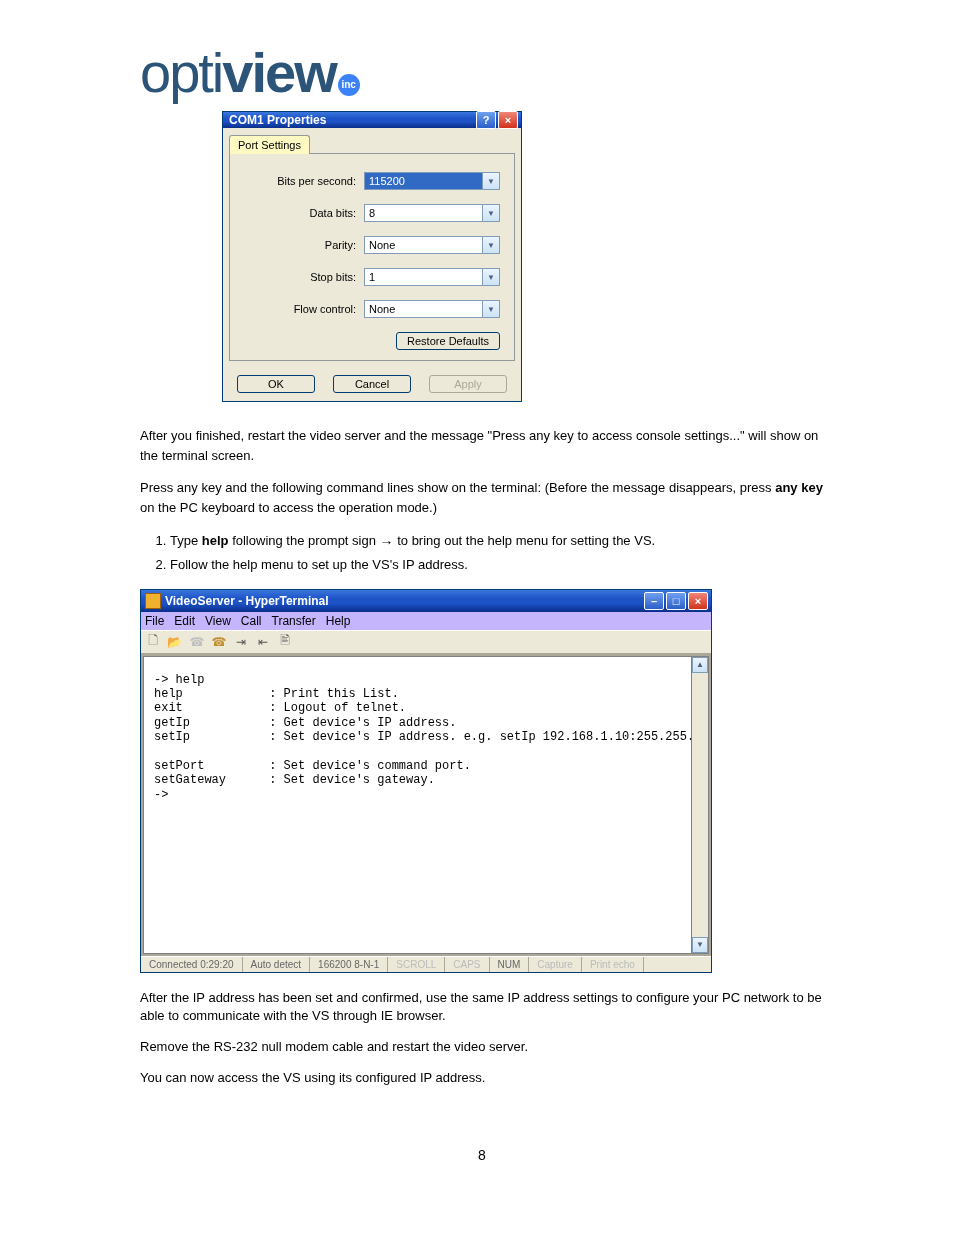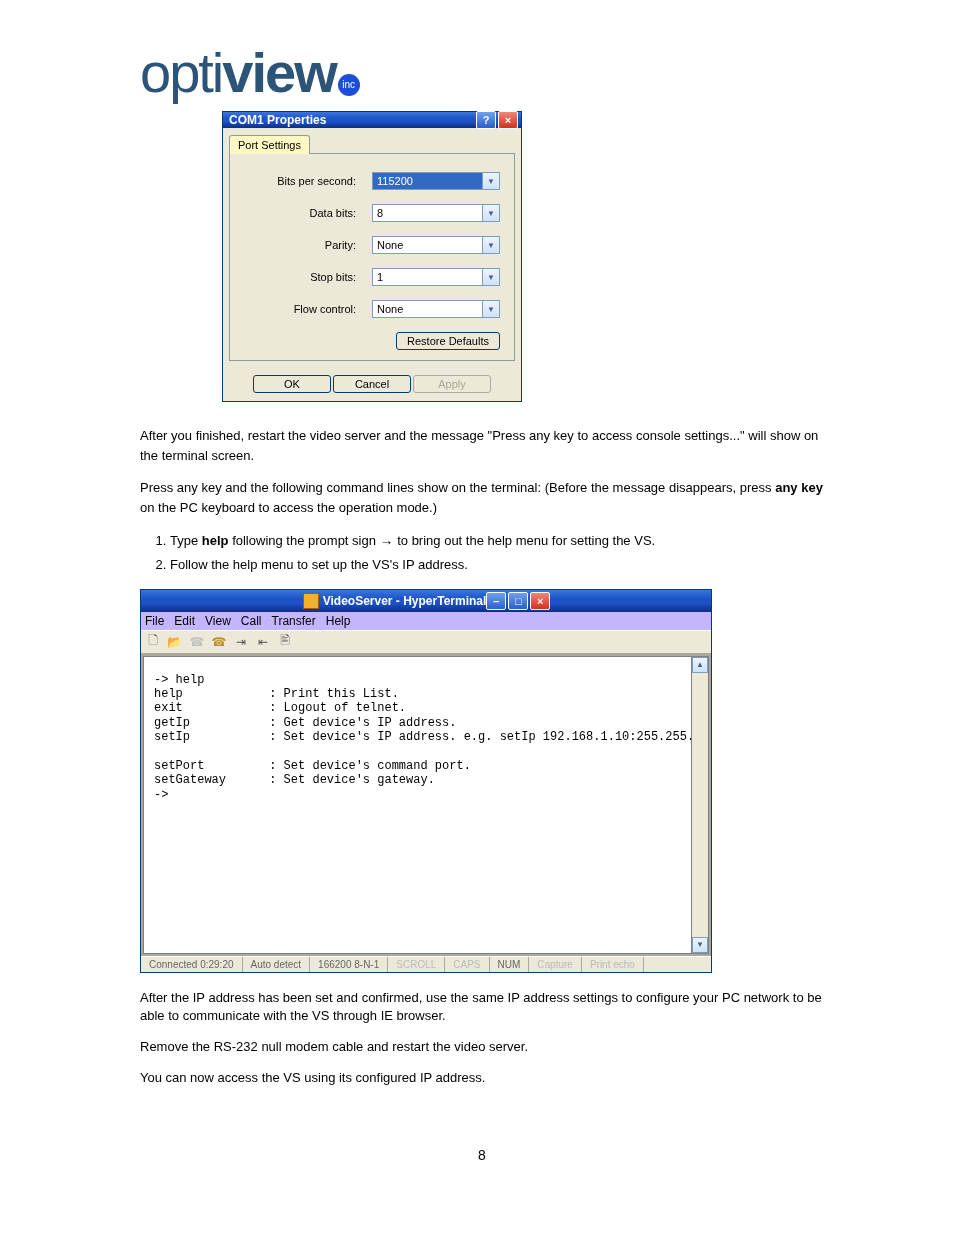--- a/index.html
+++ b/index.html
@@ -1,49 +1,49 @@
 <!DOCTYPE html>
 <html><head>
 <meta charset="utf-8">
 <style>
 html,body{margin:0;padding:0;background:#fff;font-family:"Times New Roman",serif;font-size:15px;color:#000}
 .page{width:954px;min-height:1235px;margin:0 auto;padding:40px 130px 40px 140px;box-sizing:border-box;position:relative}
 .logo{font-family:Arial,sans-serif;font-size:56px;font-weight:300;letter-spacing:-2px;color:#2b5478;display:inline-block;margin-bottom:6px}
 .logo .bold{font-weight:700}
-.logo .dot{display:inline-flex;align-items:center;justify-content:center;width:22px;height:22px;border-radius:50%;background:#1d4ed8;color:#fff;font-size:10px;font-weight:400;vertical-align:baseline;margin-left:2px;position:relative;top:-4px;letter-spacing:0}
+.logo .dot{display:inline-flex;align-items:center;justify-content:center;width:22px;height:22px;border-radius:50%;background:#3b82f6;color:#fff;font-size:10px;font-weight:700;vertical-align:baseline;margin-left:2px;position:relative;top:-4px;letter-spacing:0}
 
 .com-dialog{width:298px;margin-left:82px;margin-bottom:24px;font-family:Tahoma,Arial,sans-serif;font-size:11px;border:1px solid #003c74;background:#ece9d8}
 .titlebar{height:16px;background:linear-gradient(#3b77dd,#1d53c7 40%,#1d53c7 60%,#0a2e8a);color:#fff;font-weight:bold;font-size:12px;display:flex;align-items:center;padding:0 3px 0 6px;justify-content:space-between}
 .titlebar-btns{display:flex;gap:2px}
 .titlebar-btn{width:18px;height:16px;display:flex;align-items:center;justify-content:center;font-size:11px;font-weight:bold;color:#fff;border-radius:2px}
 .titlebar-btn.help{background:linear-gradient(#6fa0f0,#2c5fc9);border:1px solid #fff}
 .titlebar-btn.close{background:linear-gradient(#f08679,#d0321c);border:1px solid #fff}
 .tab-row{padding:6px 6px 0 6px}
 .tab{display:inline-block;background:#fef9c3;border:1px solid #919b9c;border-bottom:none;border-top-left-radius:3px;border-top-right-radius:3px;padding:3px 8px;position:relative;top:1px;z-index:2}
 .panel{margin:0 6px 6px 6px;border:1px solid #919b9c;background:#ece9d8;padding:18px 14px 10px 14px;position:relative}
 .panel::before{content:"";display:block;position:absolute;top:-1px;left:0;width:66px;height:1px;background:#ece9d8}
 .form-row{display:flex;align-items:center;margin-bottom:14px}
-.form-label{width:112px;text-align:right;padding-right:16px}
+.form-label{width:112px;text-align:right;padding-right:8px}
 .dd{flex:1;display:flex;height:18px}
 .dd-val{flex:1;border:1px solid #7f9db9;background:#fff;padding:1px 4px;display:flex;align-items:center;overflow:hidden}
 .dd-val.sel{background:#316ac5;color:#fff}
 .dd-btn{width:16px;border:1px solid #7f9db9;border-left:none;background:linear-gradient(#ecf4fc,#cde3f7);display:flex;align-items:center;justify-content:center;color:#4d6185;font-size:8px}
 .restore-row{text-align:right;margin-top:9px}
 .xp-btn{background:#ece9d8;border:1px solid #003c74;border-radius:3px;padding:2px 10px;font-size:11px;font-family:inherit;min-width:78px}
 .xp-btn.flat{border:1px solid #aca899;color:#aca899}
-.dlg-btns{display:flex;justify-content:center;gap:2px;padding:8px}
+.dlg-btns{display:flex;justify-content:center;gap:18px;padding:8px}
 
 .body-text{font-family:Arial,sans-serif;font-size:13px;line-height:1.5;margin:14px 0}
 .body-text ol{margin:8px 0;padding-left:30px}
 .body-text li{margin-bottom:4px}
 .arrow{font-family:Arial,sans-serif;font-size:14px}
 .bold{font-weight:bold}
 
 .ht-window{width:570px;margin-left:0;margin-top:10px;font-family:Tahoma,Arial,sans-serif;font-size:11px;border:1px solid #003c74;background:#ece9d8}
-.ht-title{height:22px;background:linear-gradient(#3b77dd,#1d53c7 40%,#1d53c7 60%,#0a2e8a);color:#fff;font-weight:bold;font-size:12px;display:flex;align-items:center;padding:0 3px 0 4px;justify-content:center}
+.ht-title{height:22px;background:linear-gradient(#3b77dd,#1d53c7 40%,#1d53c7 60%,#0a2e8a);color:#fff;font-weight:bold;font-size:12px;display:flex;align-items:center;padding:0 3px 0 4px;justify-content:space-between}
 .ht-title-left{display:flex;align-items:center;gap:4px}
 .ht-icon{width:14px;height:14px;background:#f0b030;border:1px solid #a06000;display:inline-block}
 .ht-btns{display:flex;gap:2px}
 .ht-btn{width:18px;height:16px;border:1px solid #fff;border-radius:2px;display:flex;align-items:center;justify-content:center;font-size:11px;font-weight:bold;color:#fff}
 .ht-btn.min{background:linear-gradient(#6fa0f0,#2c5fc9)}
 .ht-btn.max{background:linear-gradient(#6fa0f0,#2c5fc9)}
 .ht-btn.cls{background:linear-gradient(#f08679,#d0321c)}
 .ht-menu{background:#c4b5fd;padding:2px 4px;font-size:12px;color:#000;display:flex;gap:10px;border-bottom:1px solid #fff}
 .ht-tool{background:#ece9d8;padding:3px 4px;display:flex;gap:6px;border-bottom:1px solid #aca899}
 .ht-tool span{width:16px;height:16px;display:inline-flex;align-items:center;justify-content:center;font-size:12px;color:#555}

